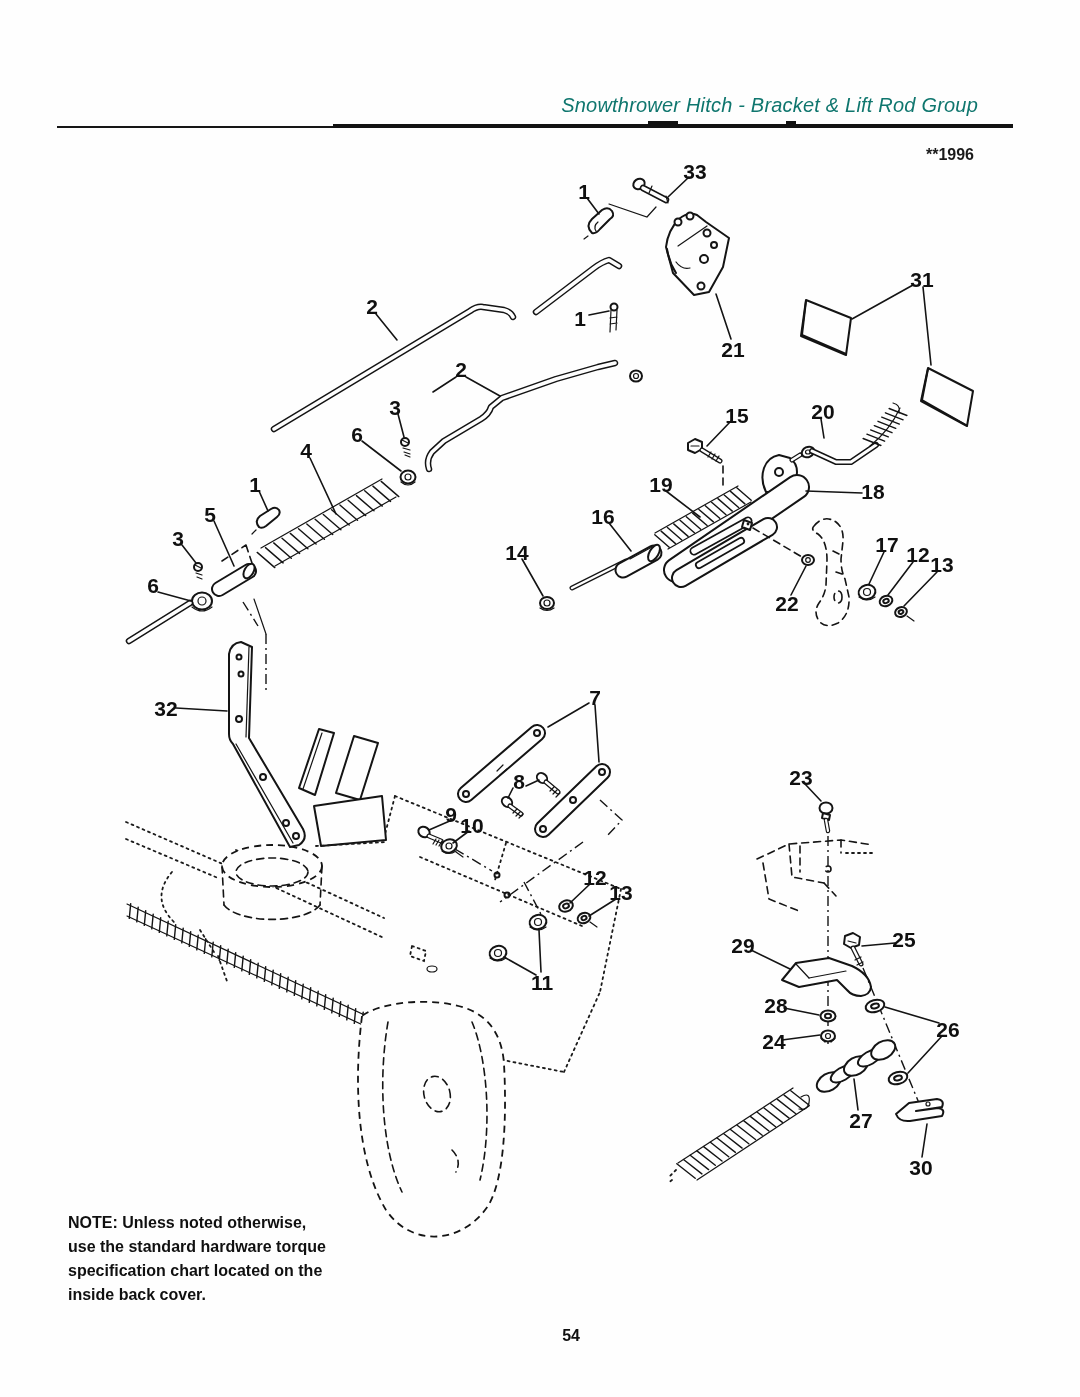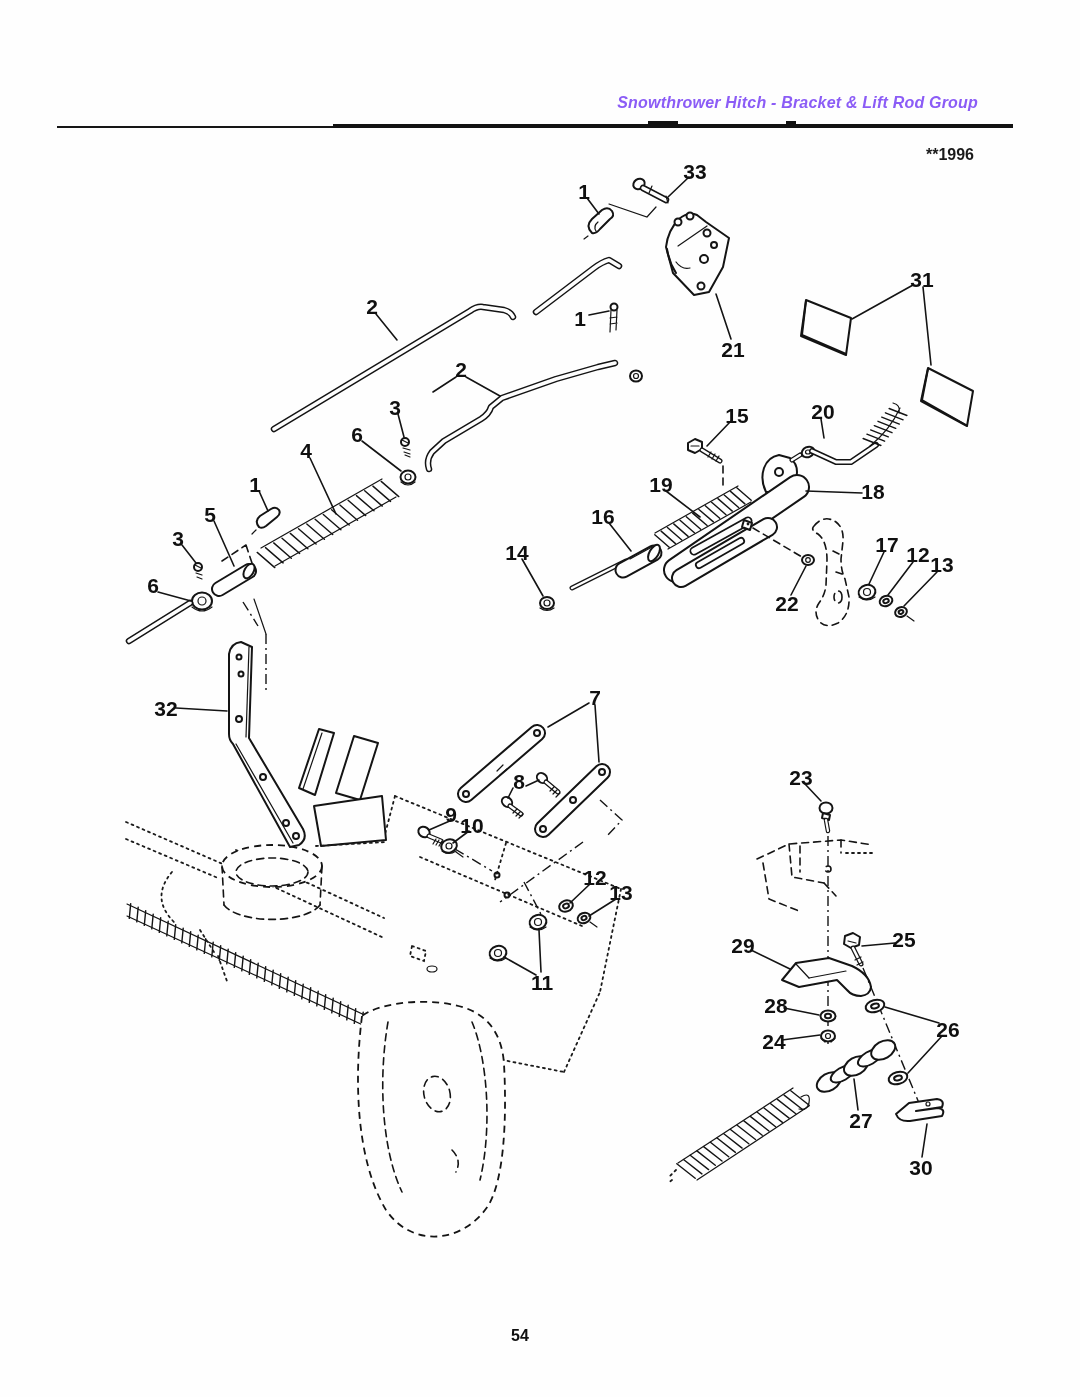--- a/index.html
+++ b/index.html
@@ -1,27 +1,27 @@
 <!DOCTYPE html>
 <html><head>
 <meta charset="utf-8">
 <style>
   html,body{margin:0;padding:0;background:#e8e8e8;}
   .page{position:relative;width:1080px;height:1397px;background:#fefefe;margin:0 auto;overflow:hidden;
         font-family:"Liberation Sans",sans-serif;color:#111;}
-  .title{position:absolute;top:94px;right:102px;font-size:16px;font-style:italic;font-weight:700;
-         letter-spacing:.2px;color:#8b5cf6;white-space:nowrap;}
+  .title{position:absolute;top:94px;right:102px;font-size:20px;font-style:italic;font-weight:400;
+         letter-spacing:.2px;color:#0f766e;white-space:nowrap;}
   .rule{position:absolute;top:126px;left:57px;width:956px;height:2px;background:#161616;}
   .rule-thick{position:absolute;top:124px;left:333px;width:680px;height:4px;background:#121212;}
   .rule-tick1{position:absolute;top:121px;left:648px;width:30px;height:3px;background:#121212;}
   .rule-tick2{position:absolute;top:121px;left:786px;width:10px;height:3px;background:#121212;}
   .year{position:absolute;top:146px;right:106px;font-size:16px;font-weight:600;color:#1a1a1a;}
   .note{position:absolute;top:1211px;left:68px;font-size:16px;line-height:24px;font-weight:700;color:#101010;}
   .note p{margin:0;}
-  .pagenum{position:absolute;top:1327px;left:460px;width:120px;text-align:center;
+  .pagenum{position:absolute;top:1327px;left:460px;width:120px;text-align:right;
            font-size:16px;font-weight:700;color:#101010;}
   svg.diagram{position:absolute;top:0;left:0;}
   
   .ol{stroke:#141414;fill:none;stroke-width:2;stroke-linecap:round;stroke-linejoin:round;}
   .ow{stroke:#141414;fill:#fefefe;stroke-width:2;stroke-linecap:round;stroke-linejoin:round;}
   .thin{stroke:#141414;fill:none;stroke-width:1.2;stroke-linecap:round;}
   .tO{stroke:#141414;fill:none;stroke-linecap:round;stroke-linejoin:round;}
   .tI{stroke:#fefefe;fill:none;stroke-linecap:round;stroke-linejoin:round;}
   .dash{stroke:#141414;fill:none;stroke-width:1.6;stroke-dasharray:7 5;stroke-linecap:round;}
   .dashf{stroke:#141414;fill:#fefefe;stroke-width:1.8;stroke-dasharray:7 5;stroke-linejoin:round;}
@@ -461,15 +461,21 @@
         <line x1="939" y1="1023" x2="885" y2="1007" class="lead"></line>
         <line x1="942" y1="1036" x2="908" y2="1073" class="lead"></line>
         <text x="948" y="1037" text-anchor="middle" class="callout">26</text>
         <line x1="858" y1="1110" x2="854" y2="1079" class="lead"></line>
         <text x="861" y="1128" text-anchor="middle" class="callout">27</text>
         <line x1="922" y1="1157" x2="927" y2="1124" class="lead"></line>
         <text x="921" y="1175" text-anchor="middle" class="callout">30</text>
       </g>
   </svg>
 
+  <div class="note">
+    <p>NOTE: Unless noted otherwise,</p>
+    <p>use the standard hardware torque</p>
+    <p>specification chart located on the</p>
+    <p>inside back cover.</p>
+  </div>
 
   <div class="pagenum">54</div>
 </div>
 
 </body></html>

